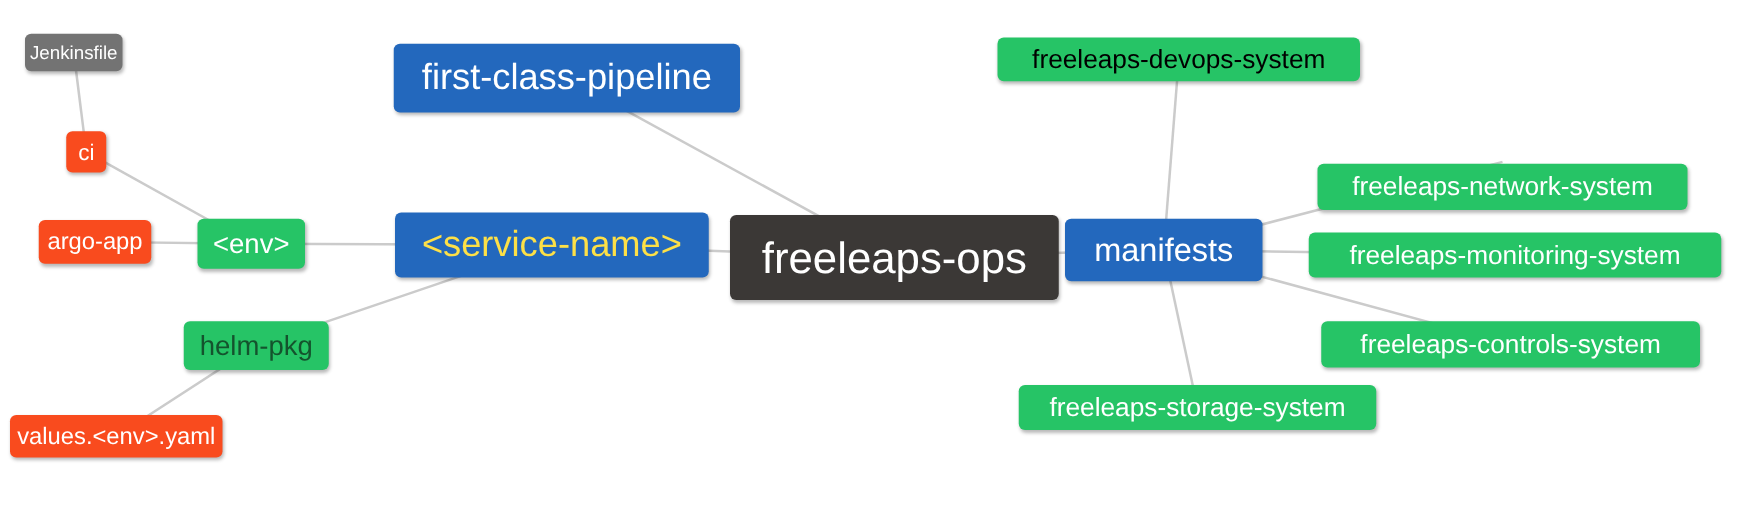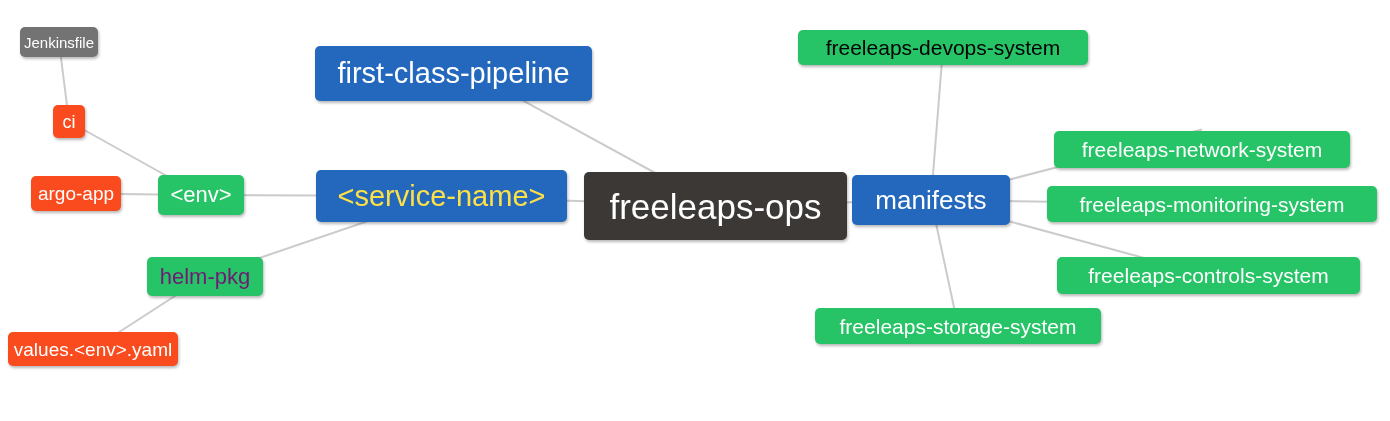--- a/index.html
+++ b/index.html
@@ -66,23 +66,23 @@
       <line x1="931" y1="200" x2="1202" y2="129.5" stroke="#CBCBCB" stroke-width="2"></line>
       <line x1="931" y1="200" x2="1212" y2="204" stroke="#CBCBCB" stroke-width="2"></line>
       <line x1="931" y1="200" x2="1208.5" y2="275.5" stroke="#CBCBCB" stroke-width="2"></line>
       <line x1="931" y1="200" x2="958" y2="326" stroke="#CBCBCB" stroke-width="2"></line>
     </svg>
 
 <div class="node size-xs" style="left: 20px; top: 27px; width: 78px; height: 30px; background: #737373; color: rgb(255, 255, 255);">Jenkinsfile</div>
     <div class="node size-s" style="left: 53px; top: 105px; width: 32px; height: 33px; background: rgb(249, 75, 30); color: rgb(255, 255, 255);">ci</div>
     <div class="node size-m" style="left: 31px; top: 176px; width: 90px; height: 35px; background: rgb(249, 75, 30); color: rgb(255, 255, 255);">argo-app</div>
     <div class="node size-l" style="left: 158px; top: 175px; width: 86px; height: 40px; background: rgb(38, 196, 102); color: rgb(255, 255, 255);">&lt;env&gt;</div>
-    <div class="node size-l" style="left: 147px; top: 257px; width: 116px; height: 39px; background: rgb(38, 196, 102); color: #701a75;">helm-pkg</div>
+    <div class="node size-l" style="left: 147px; top: 257px; width: 116px; height: 39px; background: rgb(38, 196, 102); color: #14532d;">helm-pkg</div>
     <div class="node size-m" style="left: 8px; top: 332px; width: 170px; height: 34px; background: rgb(249, 75, 30); color: rgb(255, 255, 255);">values.&lt;env&gt;.yaml</div>
-    <div class="node size-xxl" style="left: 315px; top: 35px; width: 277px; height: 55px; background: rgb(35, 104, 189); color: rgb(255, 255, 255); margin-top: 11px;">first-class-pipeline</div>
+    <div class="node size-xxl" style="left: 315px; top: 35px; width: 277px; height: 55px; background: rgb(35, 104, 189); color: rgb(255, 255, 255);">first-class-pipeline</div>
     <div class="node size-xxl" style="left: 316px; top: 170px; width: 251px; height: 52px; background: rgb(35, 104, 189); color: #fde047;">&lt;service-name&gt;</div>
     <div class="node size-xl" style="left: 852px; top: 175px; width: 158px; height: 50px; background: rgb(35, 104, 189); color: rgb(255, 255, 255);">manifests</div>
     <div class="node size-hero" style="left: 584px; top: 172px; width: 263px; height: 68px; background: rgb(59, 56, 54); color: rgb(255, 255, 255);">freeleaps-ops</div>
     <div class="node size-m2" style="left: 798px; top: 30px; width: 290px; height: 35px; background: rgb(38, 196, 102); color: #000000;">freeleaps-devops-system</div>
     <div class="node size-m2" style="left: 1054px; top: 111px; width: 296px; height: 37px; background: rgb(38, 196, 102); color: rgb(255, 255, 255); margin-top: 20px;">freeleaps-network-system</div>
     <div class="node size-m2" style="left: 1047px; top: 186px; width: 330px; height: 36px; background: rgb(38, 196, 102); color: rgb(255, 255, 255);">freeleaps-monitoring-system</div>
     <div class="node size-m2" style="left: 1057px; top: 257px; width: 303px; height: 37px; background: rgb(38, 196, 102); color: rgb(255, 255, 255);">freeleaps-controls-system</div>
     <div class="node size-m2" style="left: 815px; top: 308px; width: 286px; height: 36px; background: rgb(38, 196, 102); color: rgb(255, 255, 255);">freeleaps-storage-system</div>
   </div>
 

